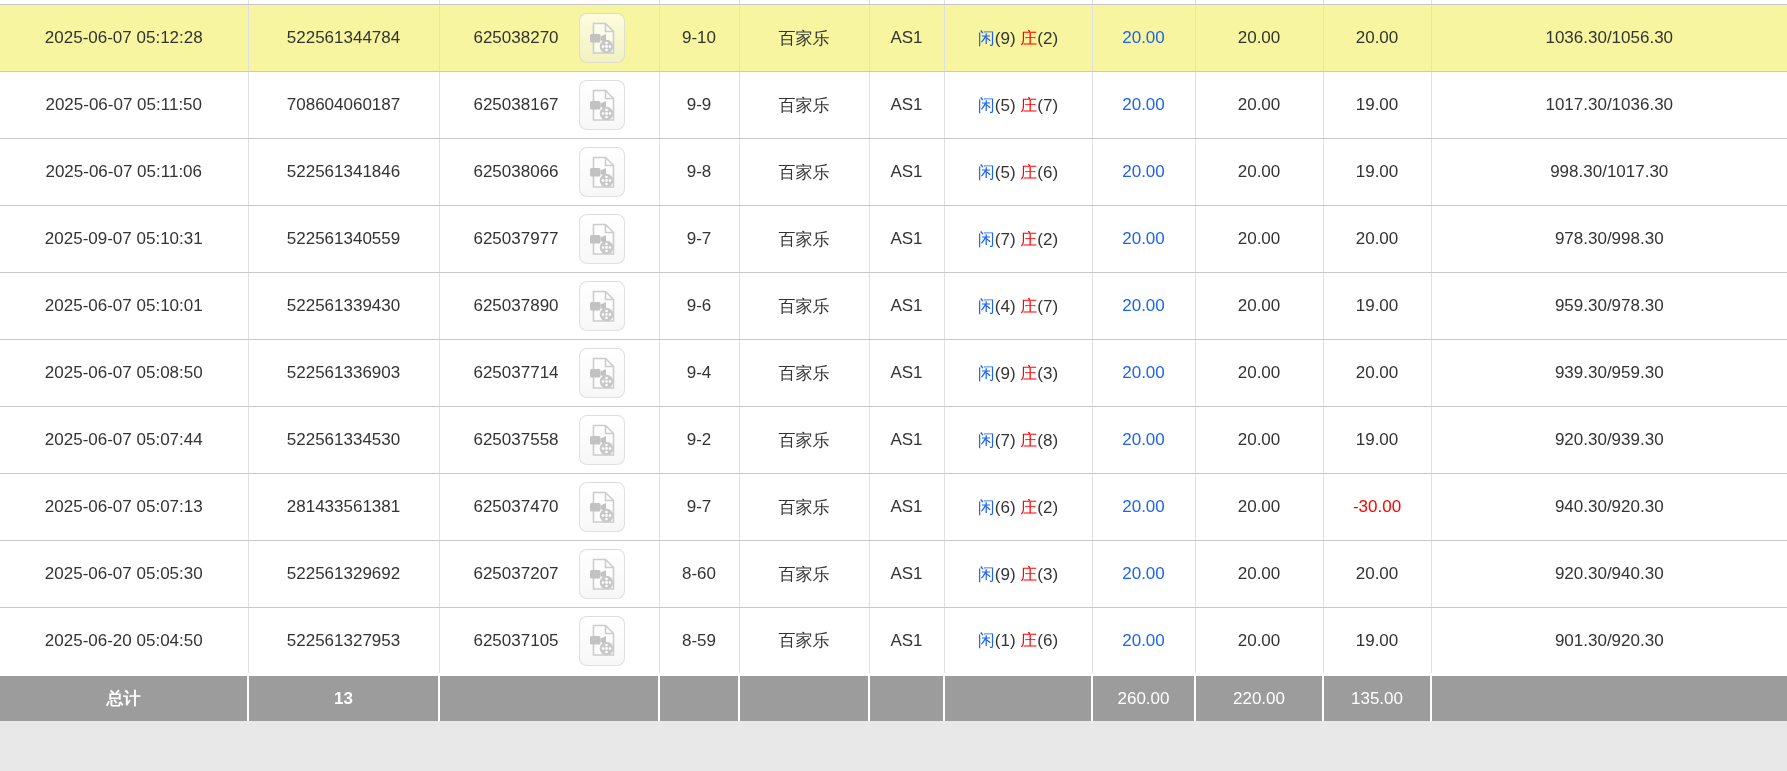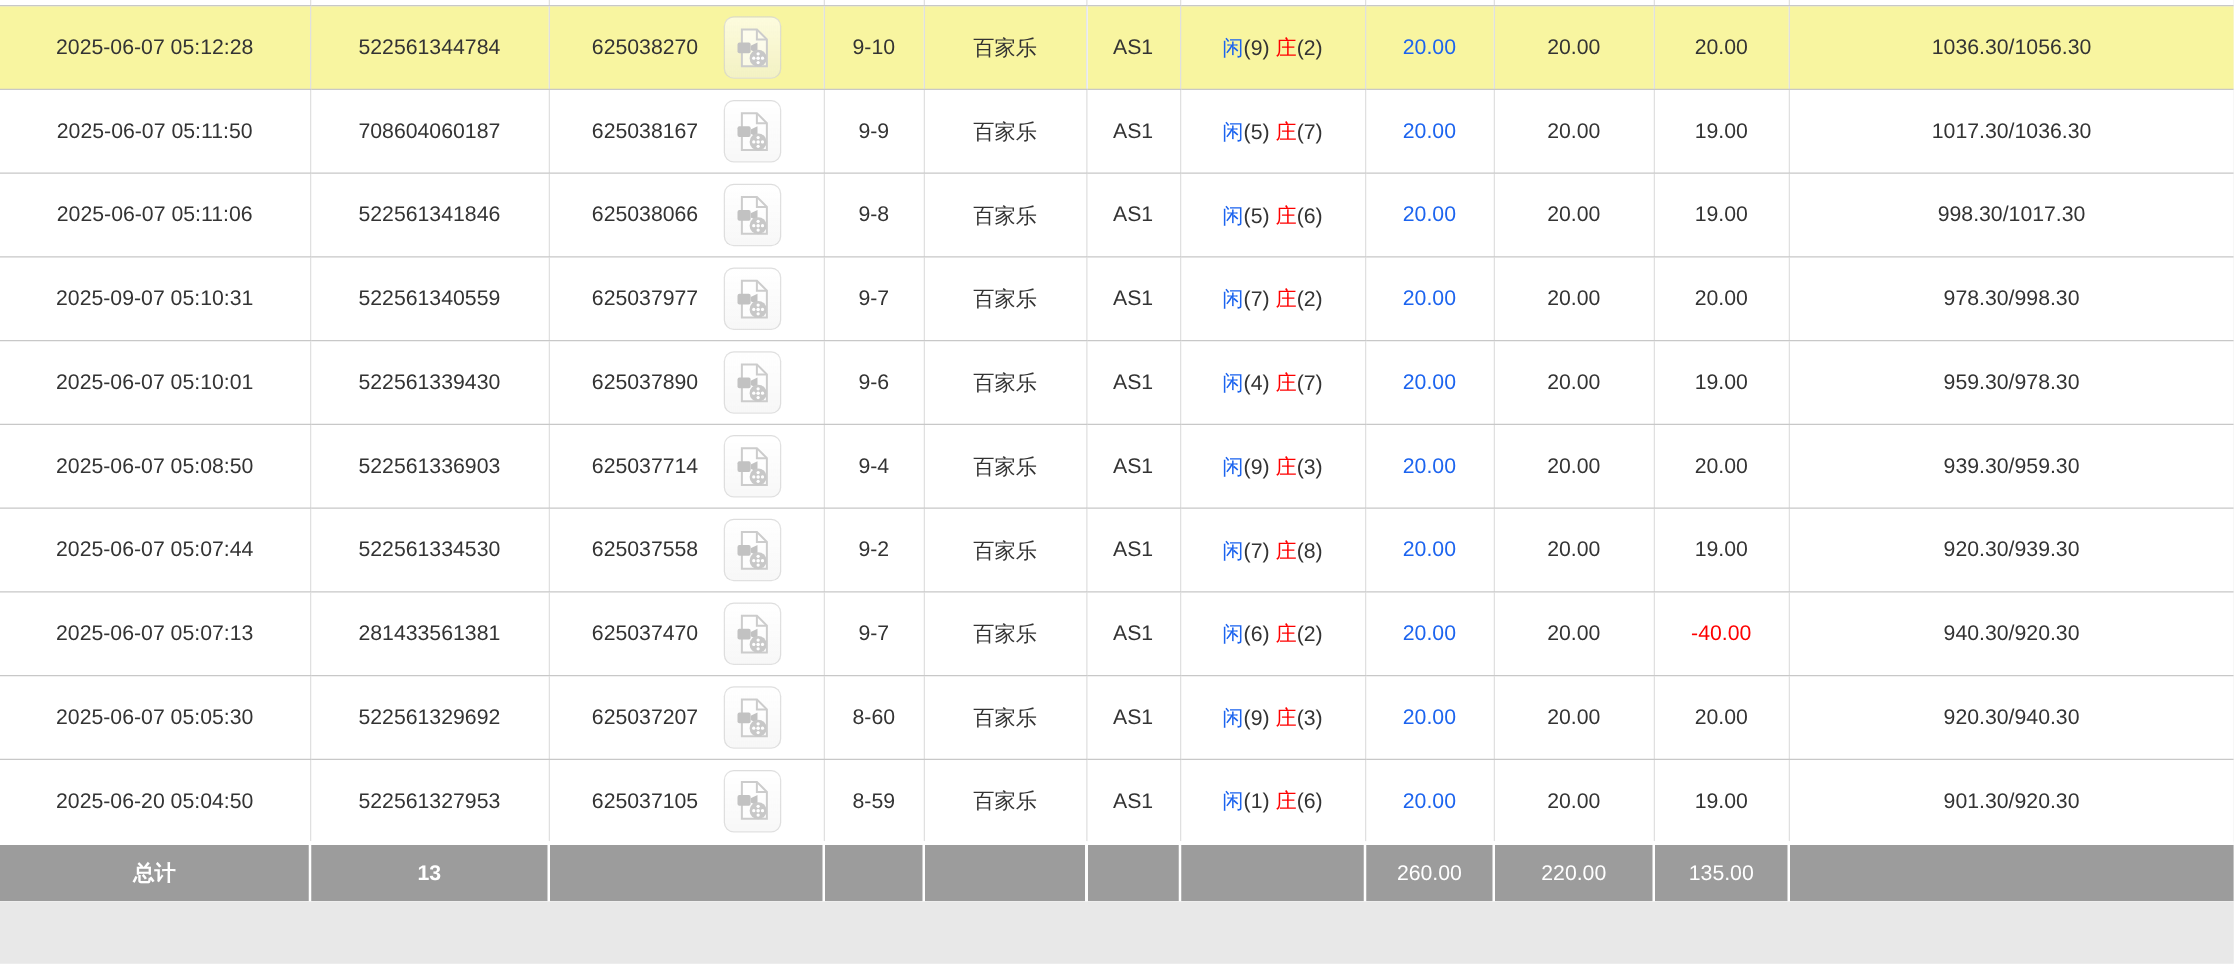--- a/index.html
+++ b/index.html
@@ -389,21 +389,21 @@
     <td>百家乐</td>
     <td>AS1</td>
     <td>
       <span class="blue">闲</span><span>(6)</span>
       <span class="red">庄</span><span>(2)</span>
     </td>
     <td>
       <a class="amount-link">20.00</a>
     </td>
     <td>20.00</td>
-    <td class="neg">-40.00</td>
+    <td class="neg">-30.00</td>
     <td>940.30/920.30</td>
   </tr>
       <tr class="data-row">
     <td>2025-06-07 05:05:30</td>
     <td>522561329692</td>
     <td>
       <span class="round-wrap">
         <span>625037207</span>
         <button class="video-btn">
           <span style="display:inline-flex;">

